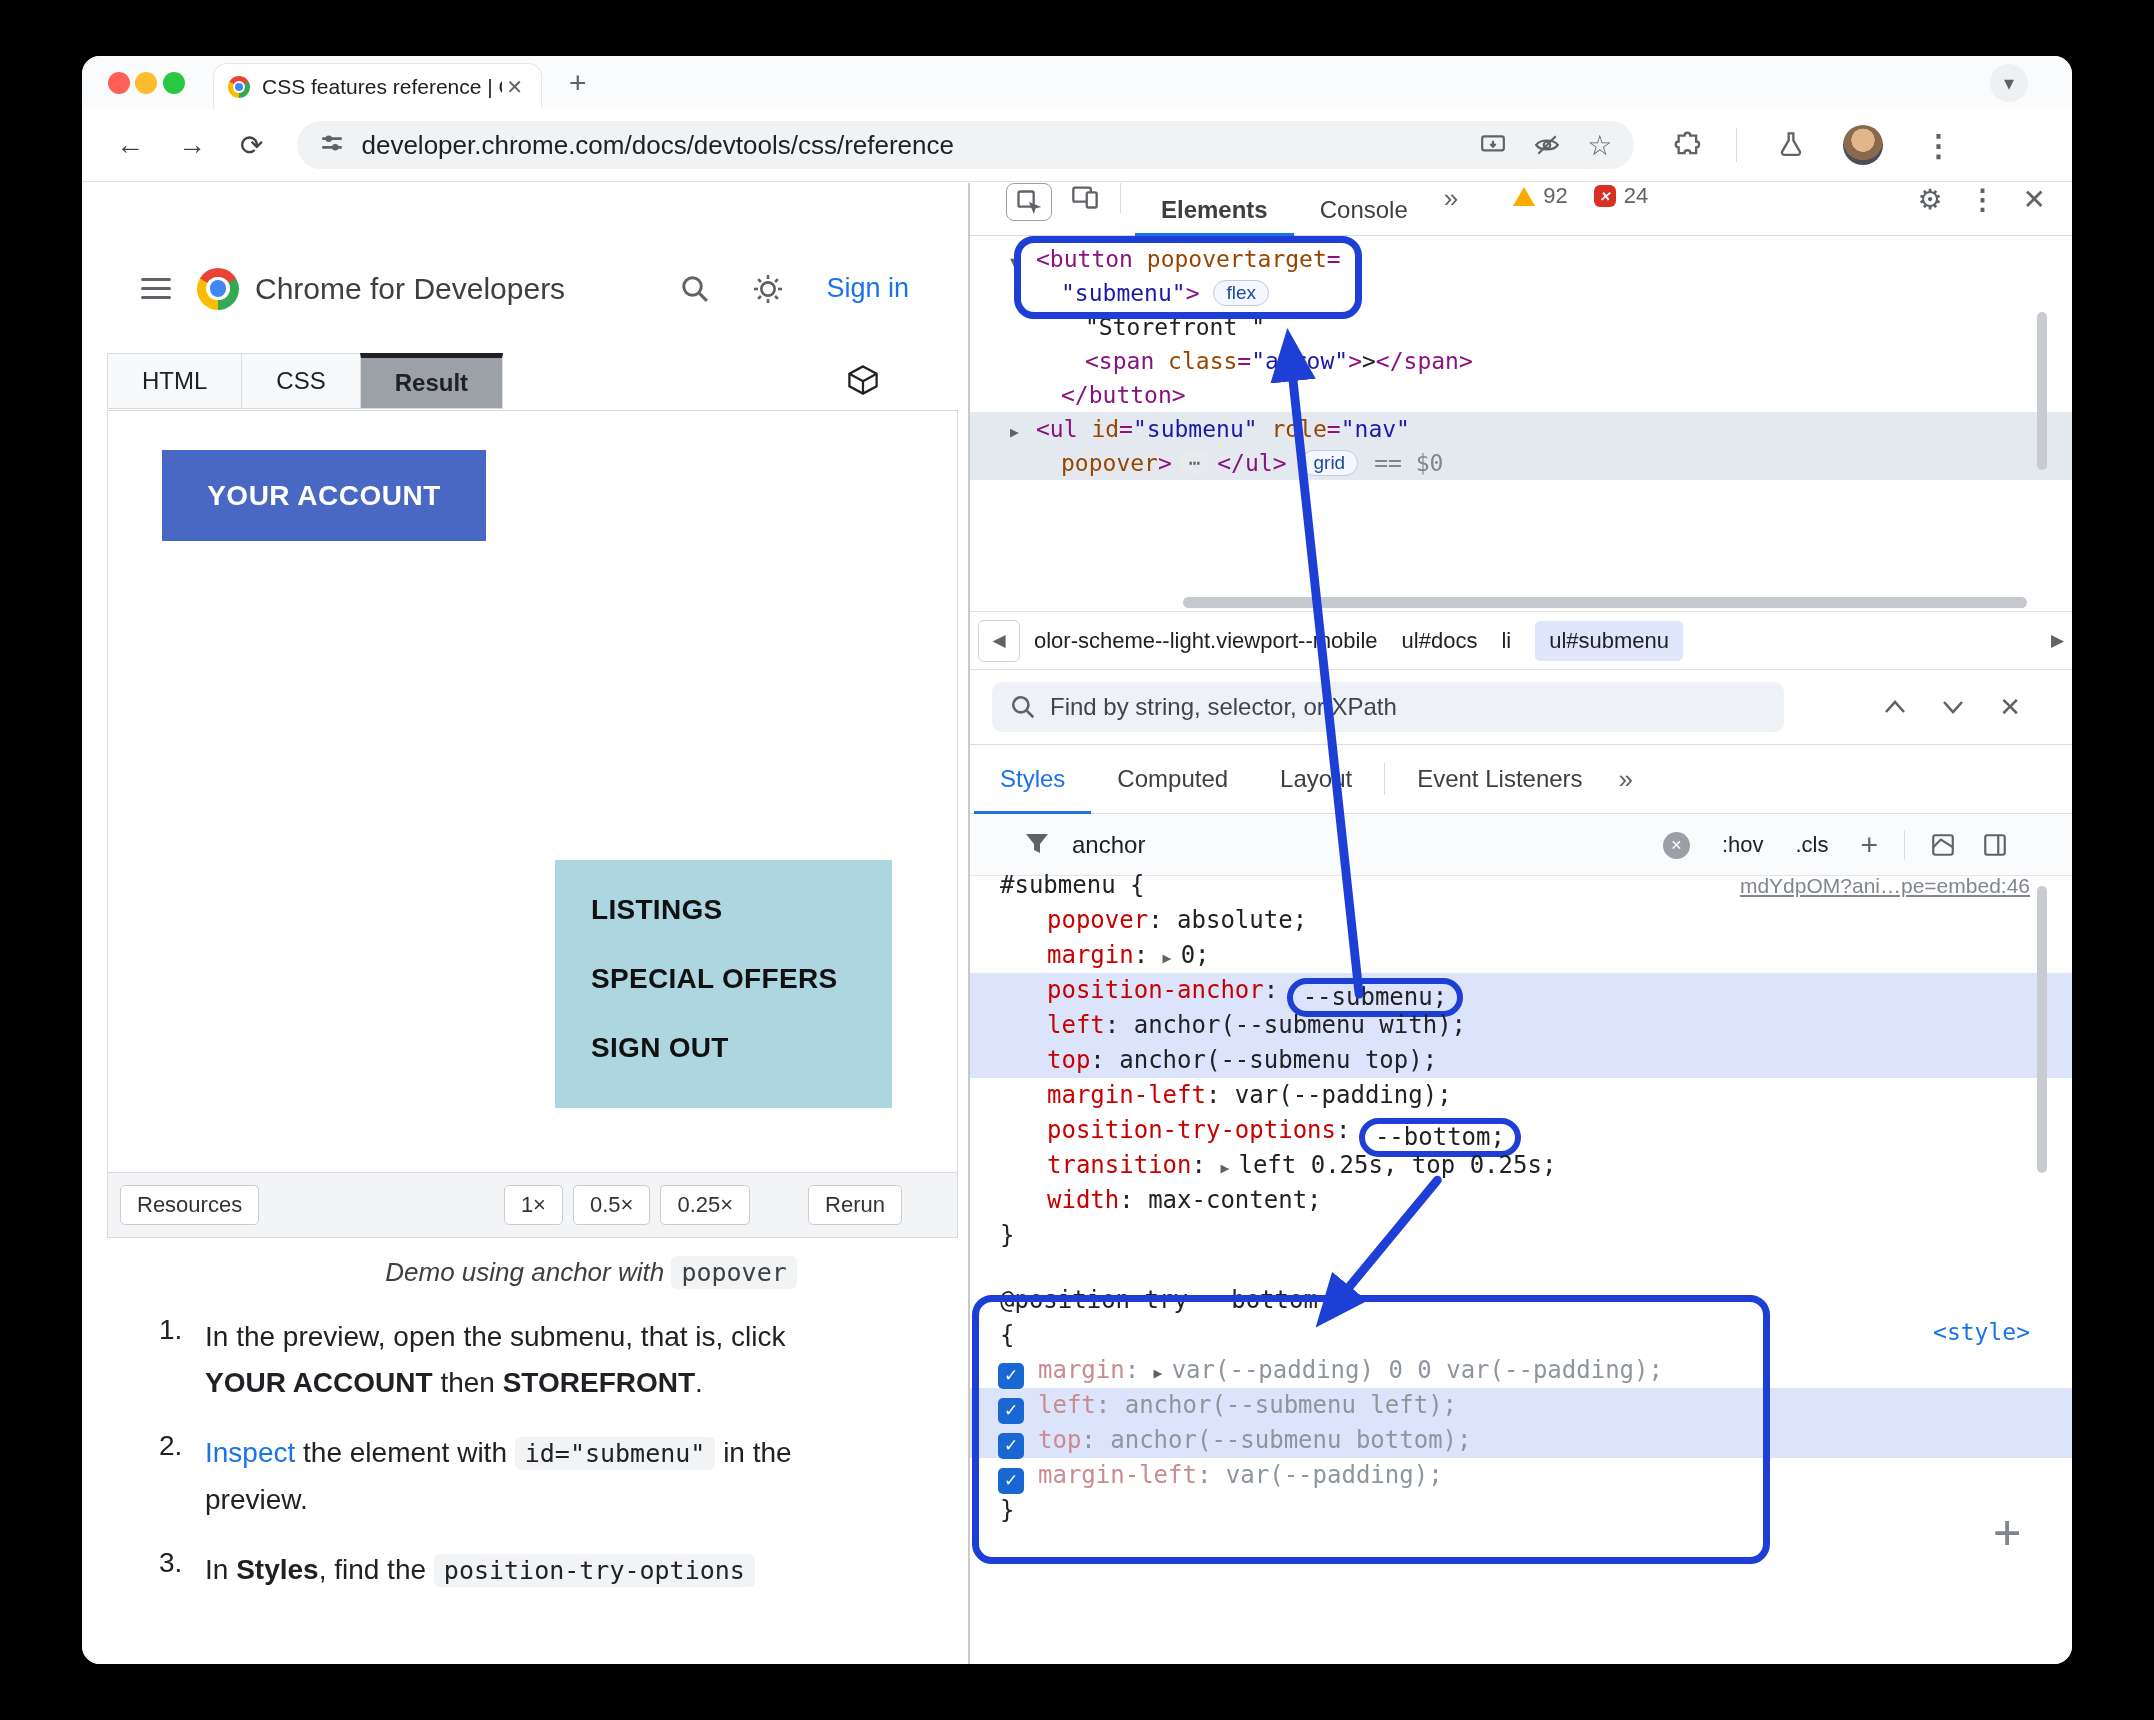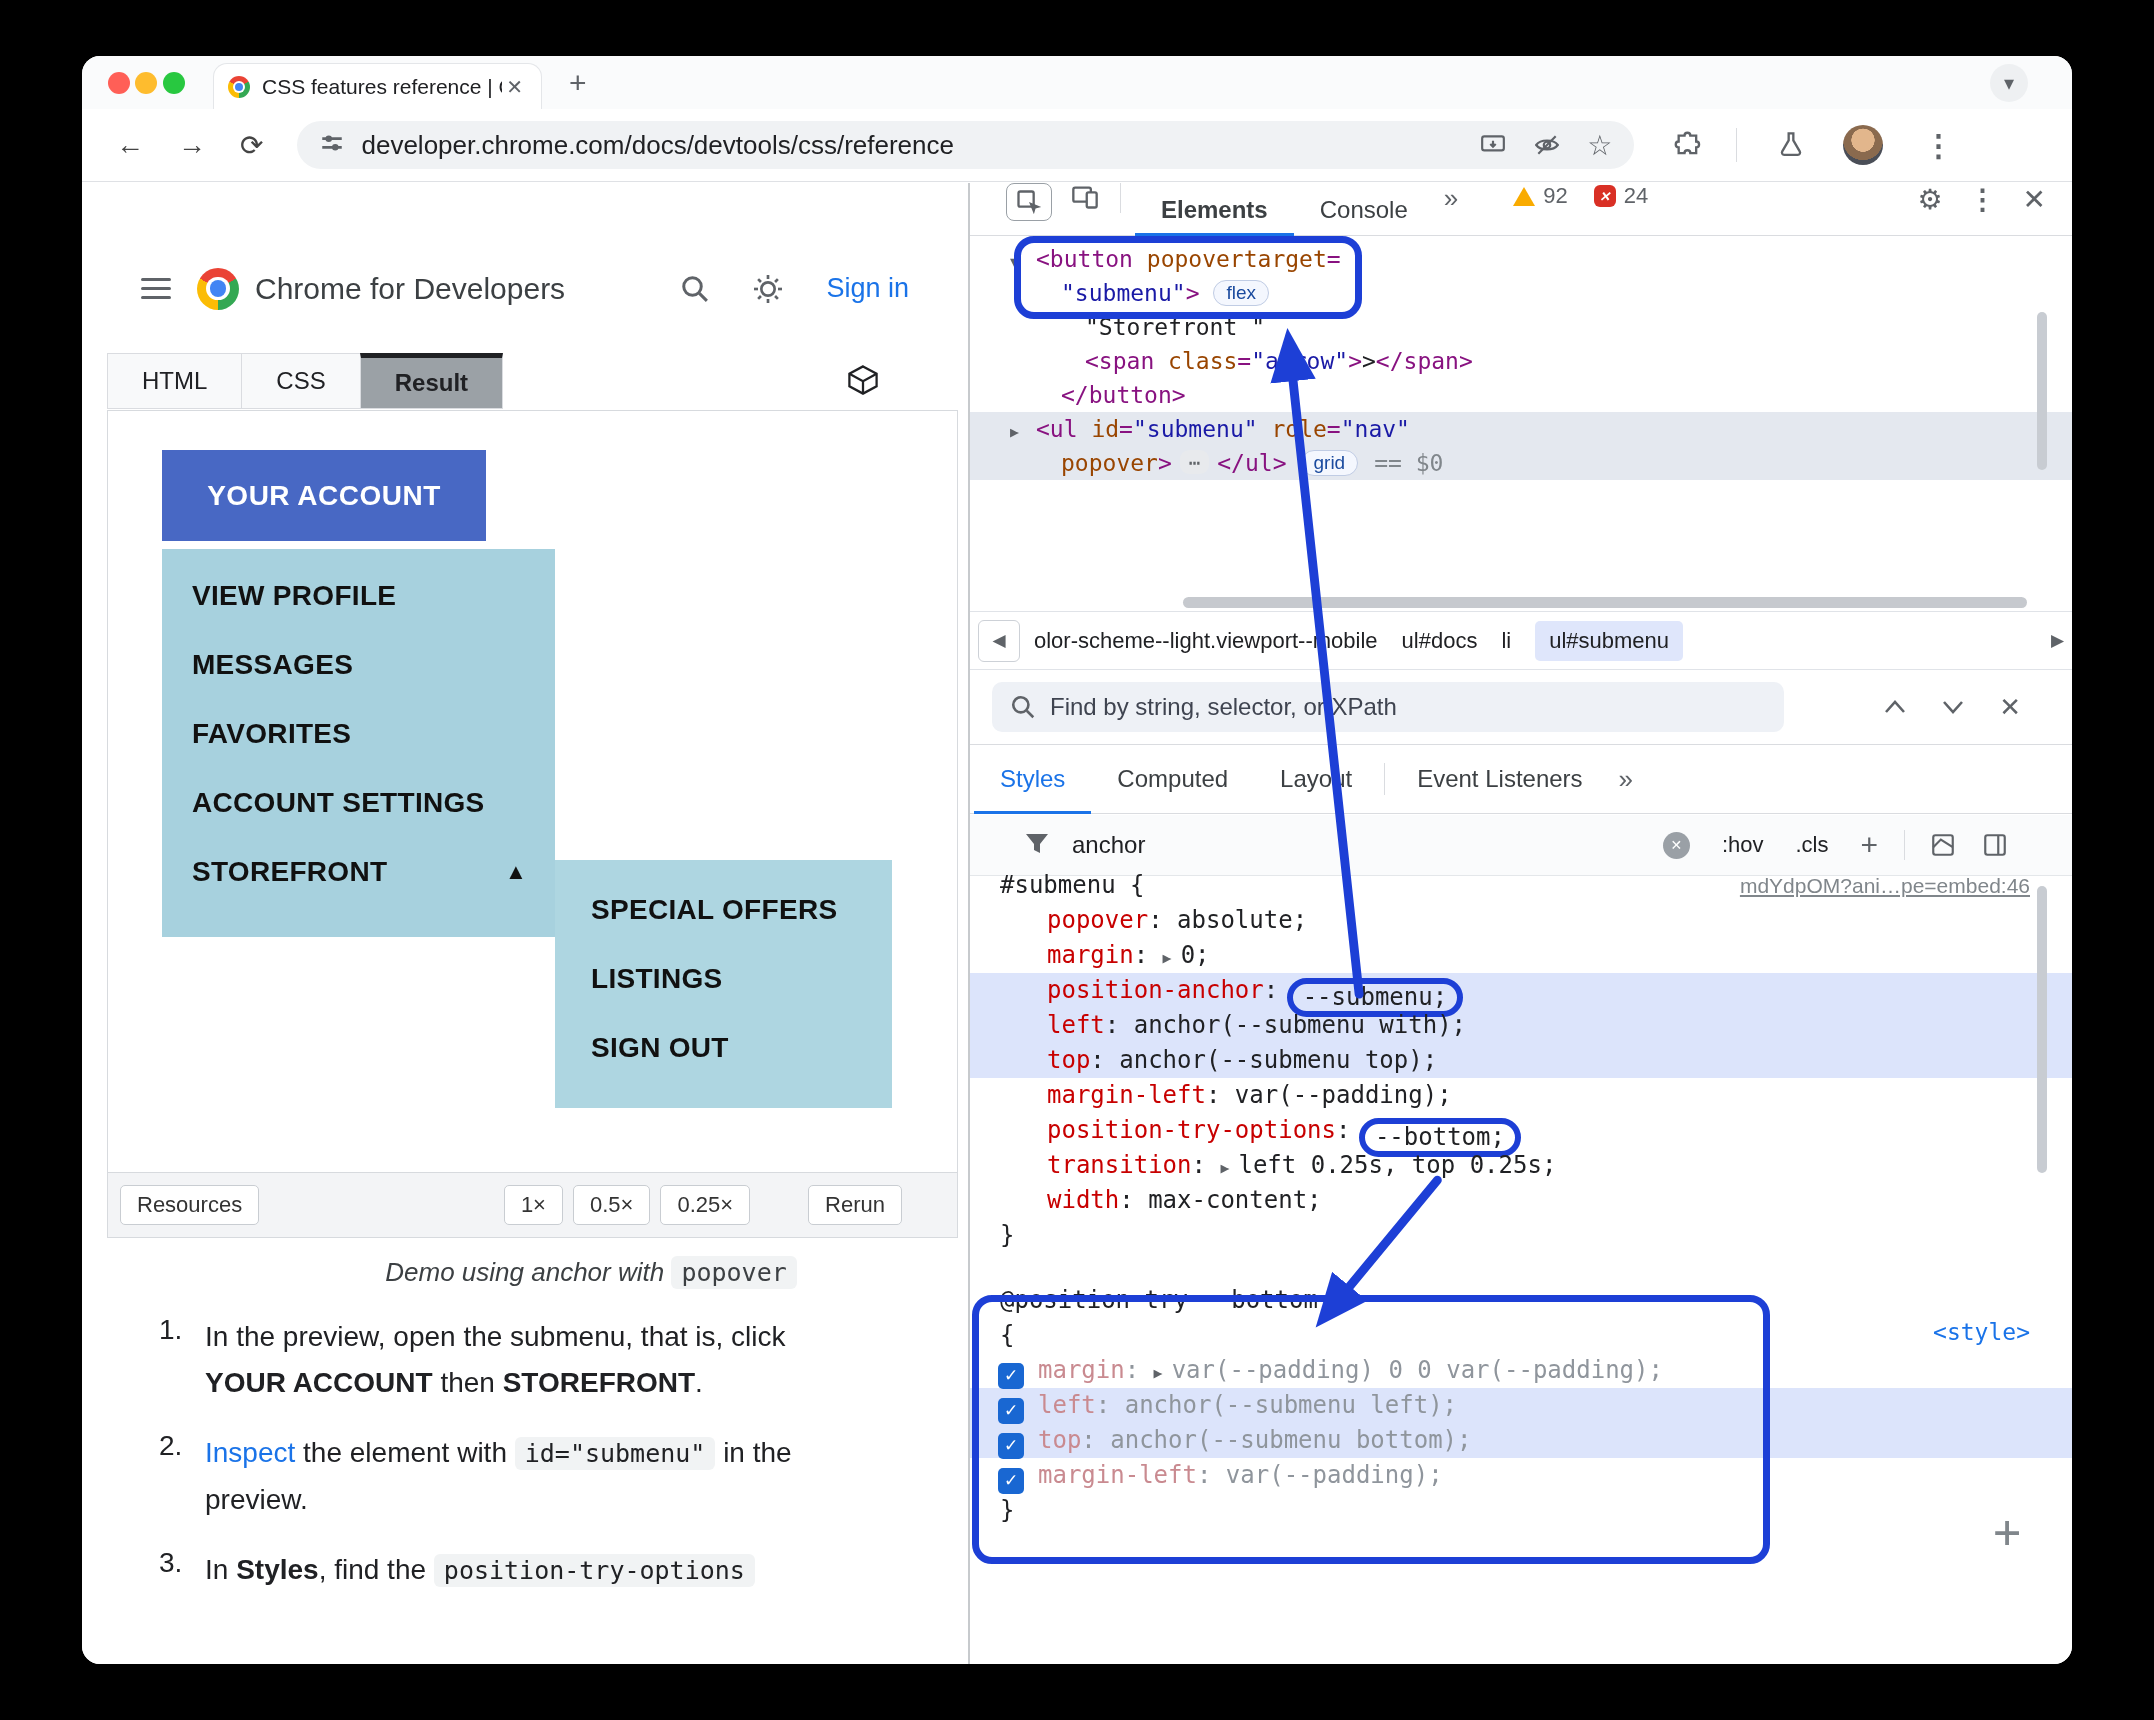--- a/index.html
+++ b/index.html
@@ -247,44 +247,26 @@
         </div>
       <span class="codepen">
         <svg width="36" height="34" viewBox="0 0 30 30" fill="none" stroke="#202124" stroke-width="2">
             <path d="M15 3 L27 9.5 V20.5 L15 27 L3 20.5 V9.5 Z"></path>
             <path d="M3 9.5 L15 16 L27 9.5 M15 16 V27"></path>
           </svg>
       </span>
 
       <div class="demo-box">
         <div class="account-btn">YOUR ACCOUNT</div>
-        <div class="acc-menu">
+        <div class="sub-menu">
             <div class="menu-item">
-              <span>VIEW PROFILE</span>
+              <span>LISTINGS</span>
             </div>
             <div class="menu-item">
-              <span>MESSAGES</span>
-            </div>
-            <div class="menu-item">
-              <span>FAVORITES</span>
-            </div>
-            <div class="menu-item">
-              <span>ACCOUNT SETTINGS</span>
-            </div>
-            <div class="menu-item with-arrow">
-              <span>STOREFRONT</span>
-              <span class="up-arrow">▲</span>
-            </div>
-          </div>
-        <div class="sub-menu">
-            <div class="menu-item">
               <span>SPECIAL OFFERS</span>
-            </div>
-            <div class="menu-item">
-              <span>LISTINGS</span>
             </div>
             <div class="menu-item">
               <span>SIGN OUT</span>
             </div>
           </div>
         <div class="resources-bar">
           <span class="rbtn">Resources</span>
           <span class="rspacer"></span>
           <span style="display:flex">
               <span class="rbtn">1×</span>

